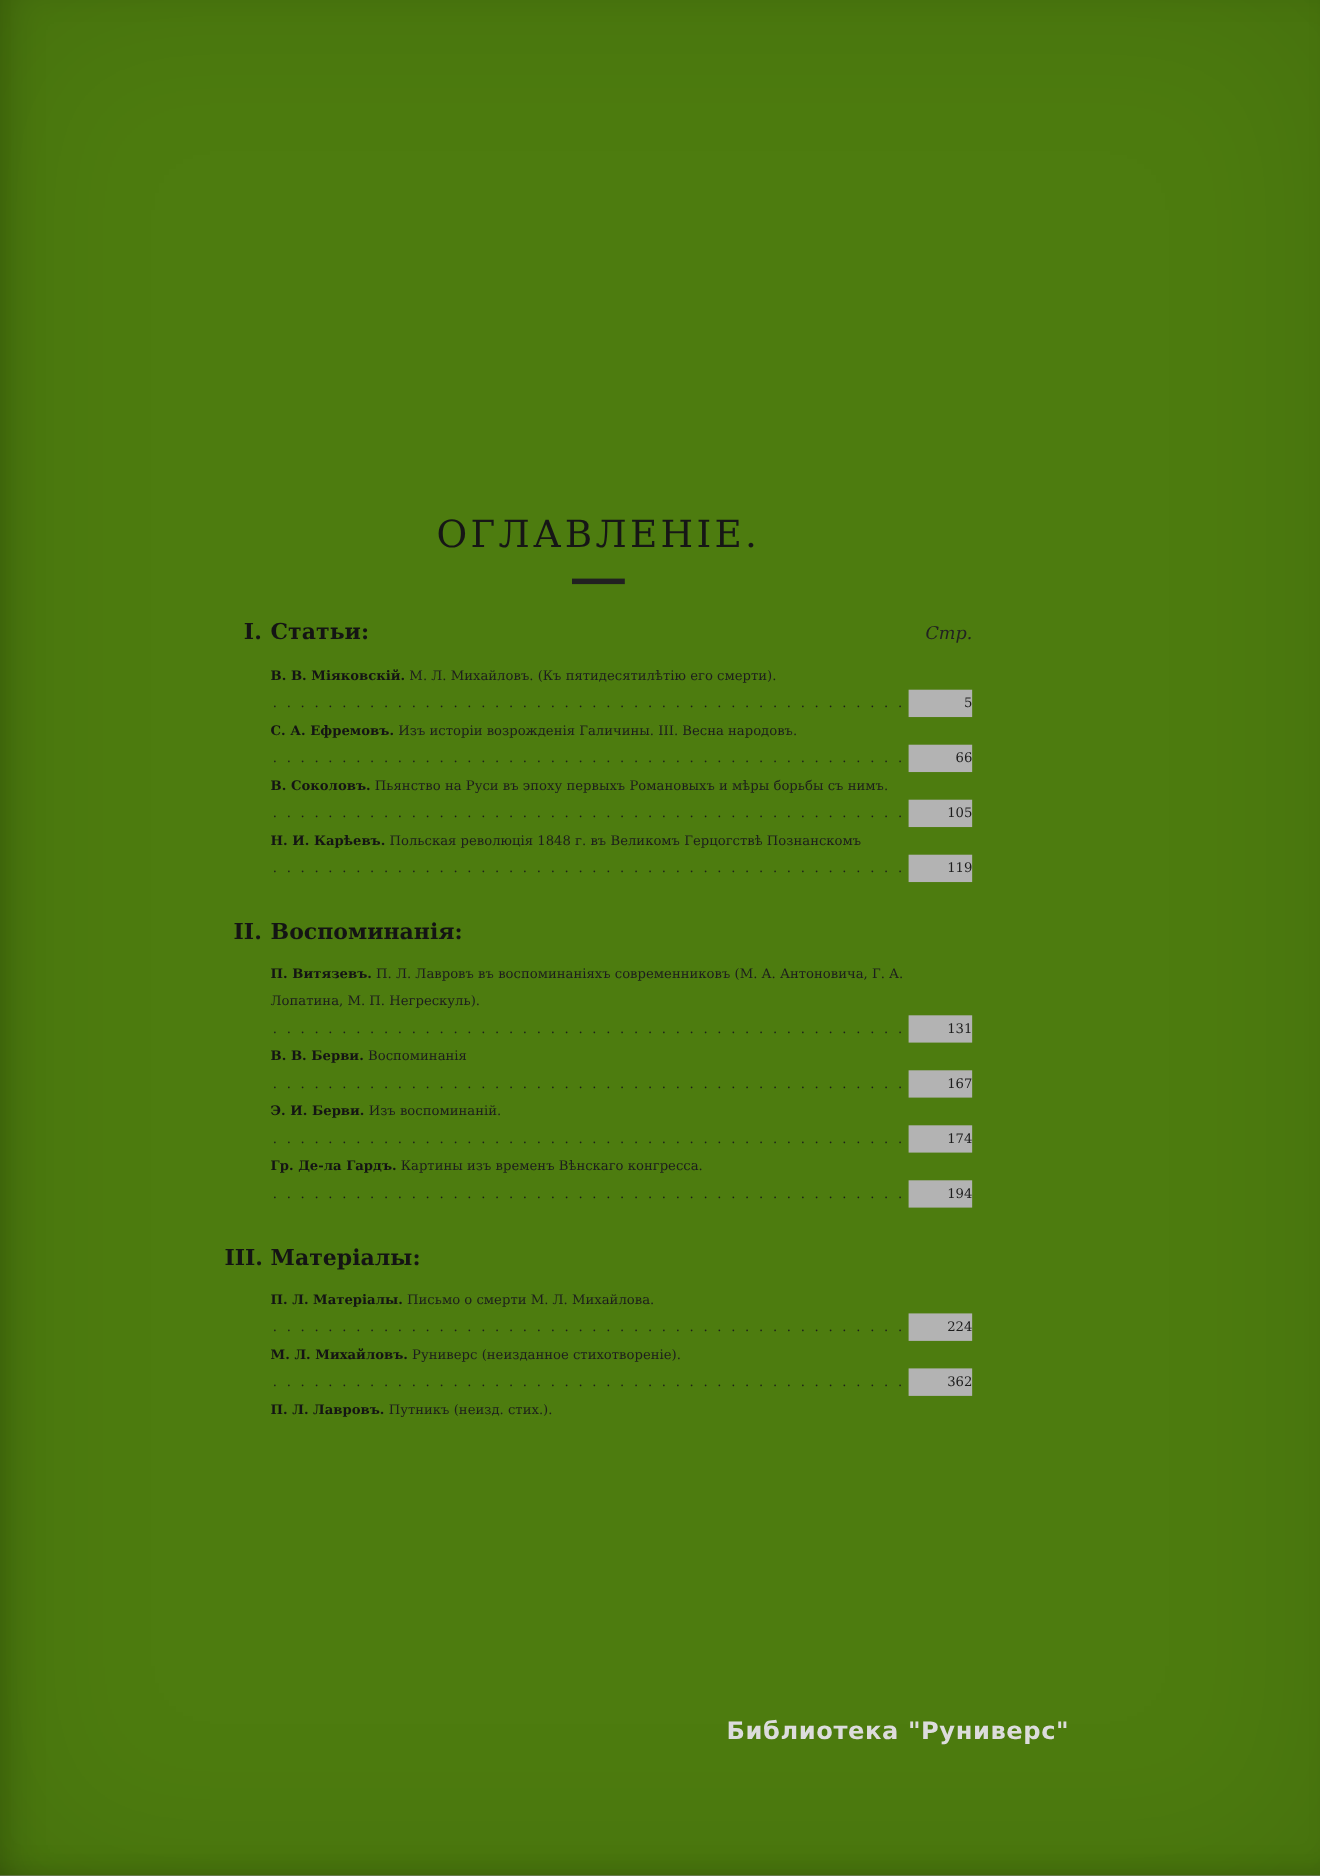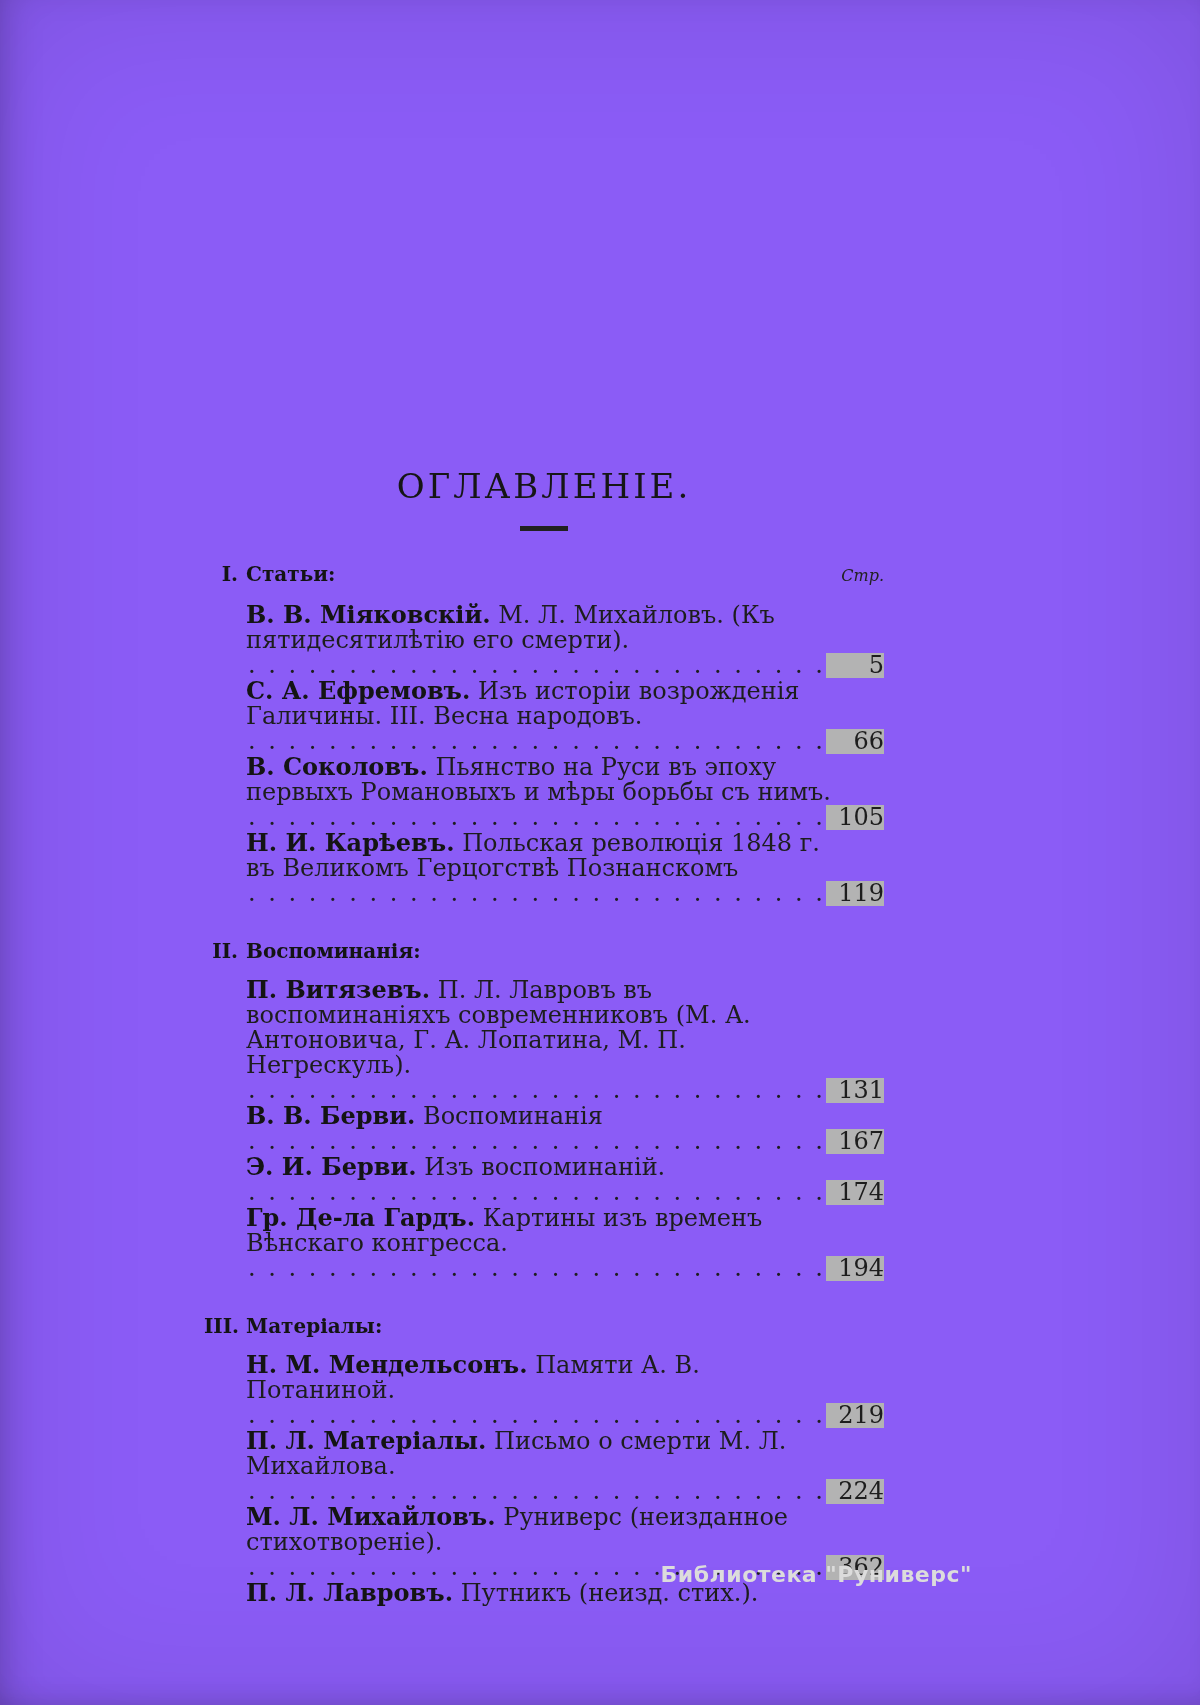--- a/index.html
+++ b/index.html
@@ -5,21 +5,21 @@
   html, body {
     margin: 0;
     padding: 0;
     background: #8e8e8e;
   }
   .page {
     position: relative;
     width: 1200px;
     height: 1705px;
     margin: 0 auto;
-    background: #8b5cf6;
+    background: #4d7c0f;
     box-shadow: inset 0 0 160px rgba(0,0,0,0.10), inset 22px 0 40px -20px rgba(0,0,0,0.22), inset 0 -18px 30px -18px rgba(0,0,0,0.15);
     font-family: "DejaVu Serif", "Liberation Serif", serif;
     color: #1d1d1d;
     overflow: hidden;
   }
   .content {
     position: absolute;
     left: 204px;
     top: 466px;
     width: 680px;
@@ -62,21 +62,21 @@
     font-style: italic;
     font-size: 16px;
     color: #222;
   }
   .entries {
     margin-left: 42px;
   }
   .entry {
     position: relative;
     margin: 0;
-    font-size: 24px;
+    font-size: 12px;
     line-height: 25px;
     overflow: hidden;
     padding-right: 52px;
     text-align: left;
   }
   .entry .author {
     font-weight: bold;
     color: #141414;
   }
   .leader {
@@ -139,21 +139,20 @@
             <p class="entry"><span class="author">Э. И. Берви.</span> <span class="etext">Изъ воспоминаній.</span><span class="leader"></span><span class="pg">174</span></p>
             <p class="entry"><span class="author">Гр. Де-ла Гардъ.</span> <span class="etext">Картины изъ временъ Вѣнскаго конгресса.</span><span class="leader"></span><span class="pg">194</span></p>
           </div>
         </div>
         <div class="section">
           <div class="section-head">
             <span class="numeral">III.</span>
             <span class="sec-label">Матеріалы:</span>
           </div>
           <div class="entries">
-            <p class="entry"><span class="author">Н. М. Мендельсонъ.</span> <span class="etext">Памяти А. В. Потаниной.</span><span class="leader"></span><span class="pg">219</span></p>
             <p class="entry"><span class="author">П. Л. Матеріалы.</span> <span class="etext">Письмо о смерти М. Л. Михайлова.</span><span class="leader"></span><span class="pg">224</span></p>
             <p class="entry"><span class="author">М. Л. Михайловъ.</span> <span class="etext">Руниверс (неизданное стихотвореніе).</span><span class="leader"></span><span class="pg">362</span></p>
             <p class="entry"><span class="author">П. Л. Лавровъ.</span> <span class="etext">Путникъ (неизд. стих.).</span></p>
           </div>
         </div>
       </div>
   </div>
   <div class="watermark">Библиотека "Руниверс"</div>
 </div>
 

